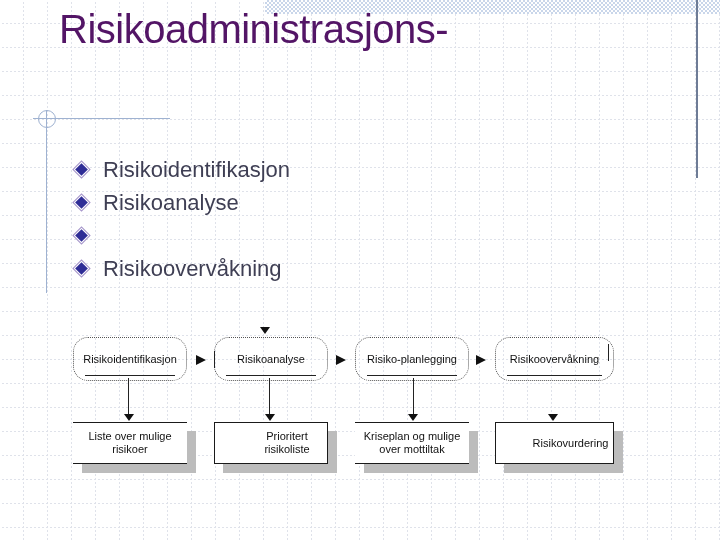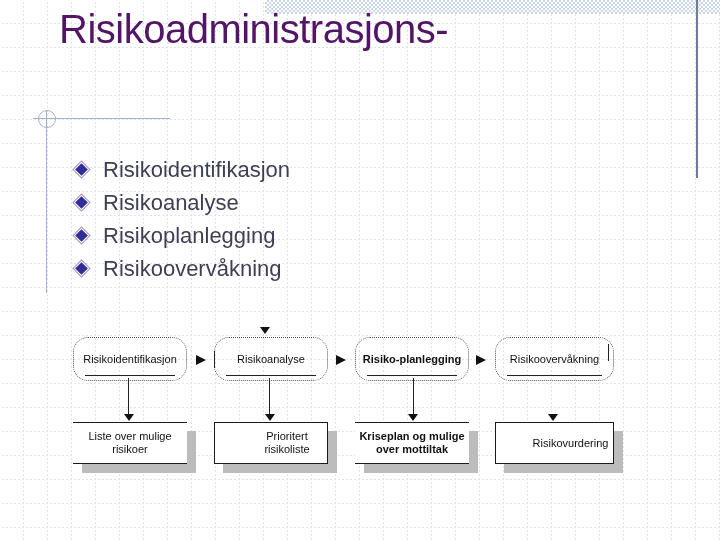--- a/index.html
+++ b/index.html
@@ -32,21 +32,21 @@
     font-size:22px; color:#3f3f54; }
   .diamond { display:inline-block; flex:0 0 auto; width:9px; height:9px;
     background:#2f2d96; transform:rotate(45deg);
     box-shadow:0 0 0 1px #ffffff, 0 0 0 2px #a493c9; margin-right:17px; }
 
   
   .flowchart { position:absolute; left:0; top:0; width:720px; height:540px; color:#111; }
   .col { position:absolute; top:337px; }
   .col1 { left:73px;  width:114px; }
   .col2 { left:214px; width:114px; }
-  .col3 { left:355px; width:114px;font-weight:bold; }
+  .col3 { left:355px; width:114px; }
   .col4 { left:495px; width:119px; }
 
   .stage-box { position:relative; height:44px; box-sizing:border-box;
     border:1px dotted #555; border-radius:15px;
     display:flex; align-items:center; justify-content:center;
     font-size:11px; white-space:nowrap; background:transparent; }
   .stage-underline { position:absolute; left:11px; right:11px; bottom:4px; height:1px; background:#222; }
 
   .vline { position:absolute; top:41px; width:1px; height:37px; background:#222; }
   .col1 .vline, .col2 .vline { left:55px; }
@@ -93,21 +93,20 @@
     <li class="bullet-item">
       <span class="diamond"></span>
       <span>Risikoidentifikasjon</span>
     </li>
     <li class="bullet-item">
       <span class="diamond"></span>
       <span>Risikoanalyse</span>
     </li>
     <li class="bullet-item">
       <span class="diamond"></span>
-      <span>Risikoplanlegging</span>
     </li>
     <li class="bullet-item">
       <span class="diamond"></span>
       <span>Risikoovervåkning</span>
     </li>
   </ul>
 
   <div class="flowchart">
 
     <div class="col col1">

